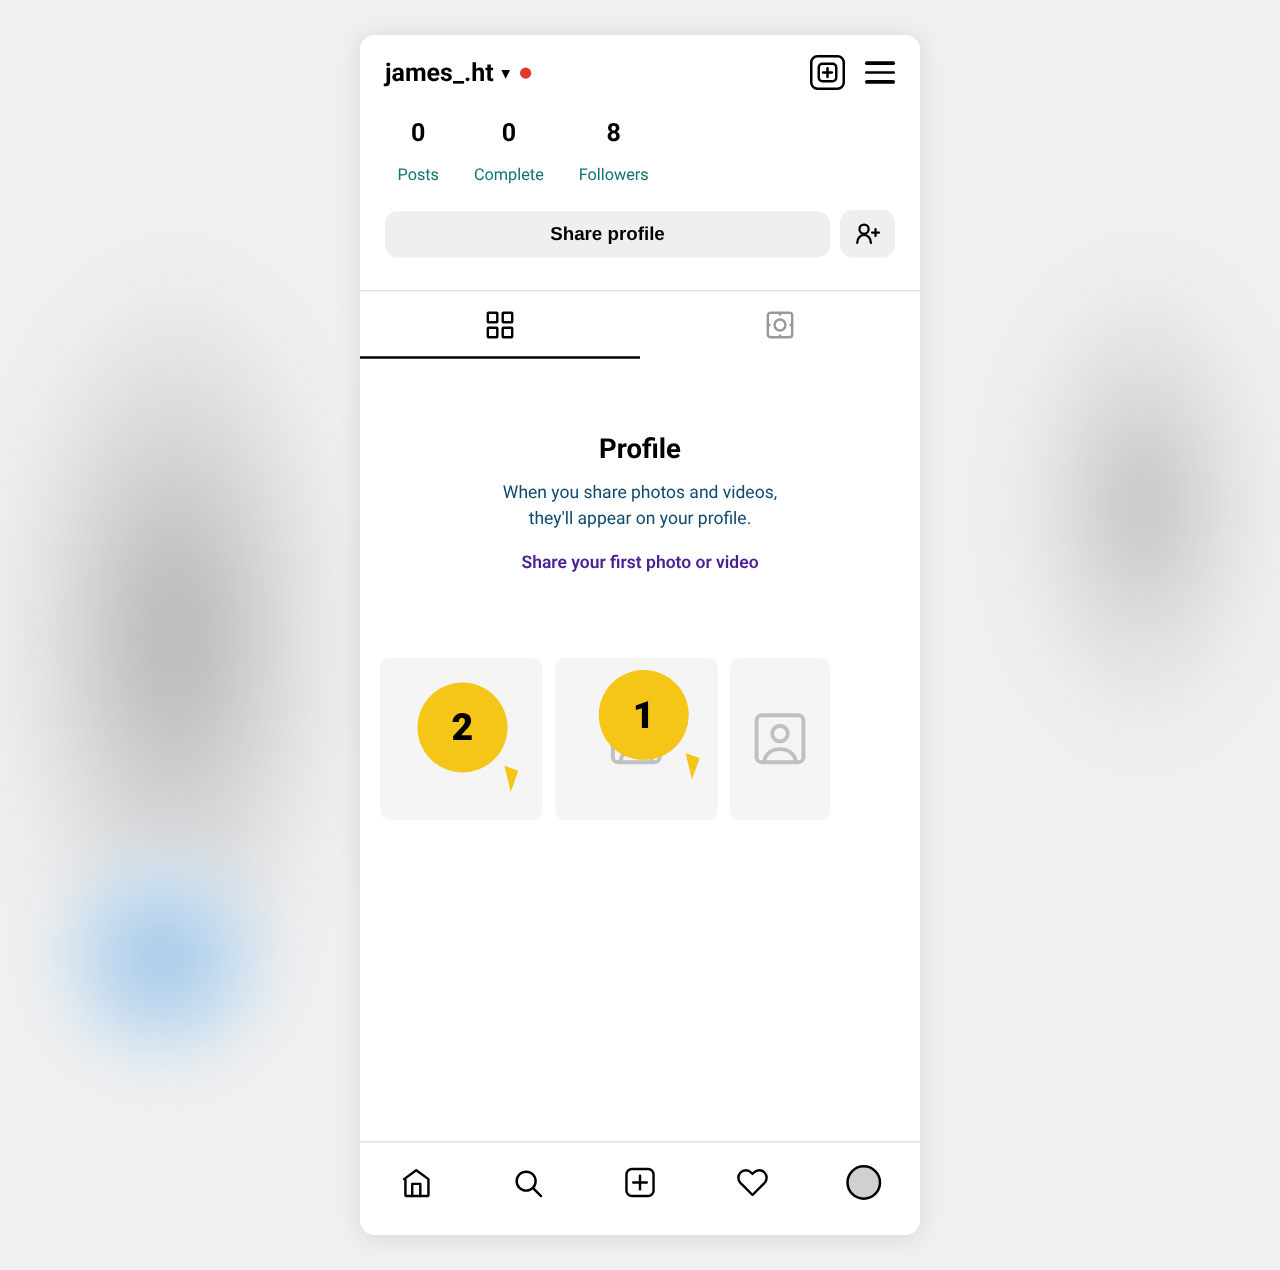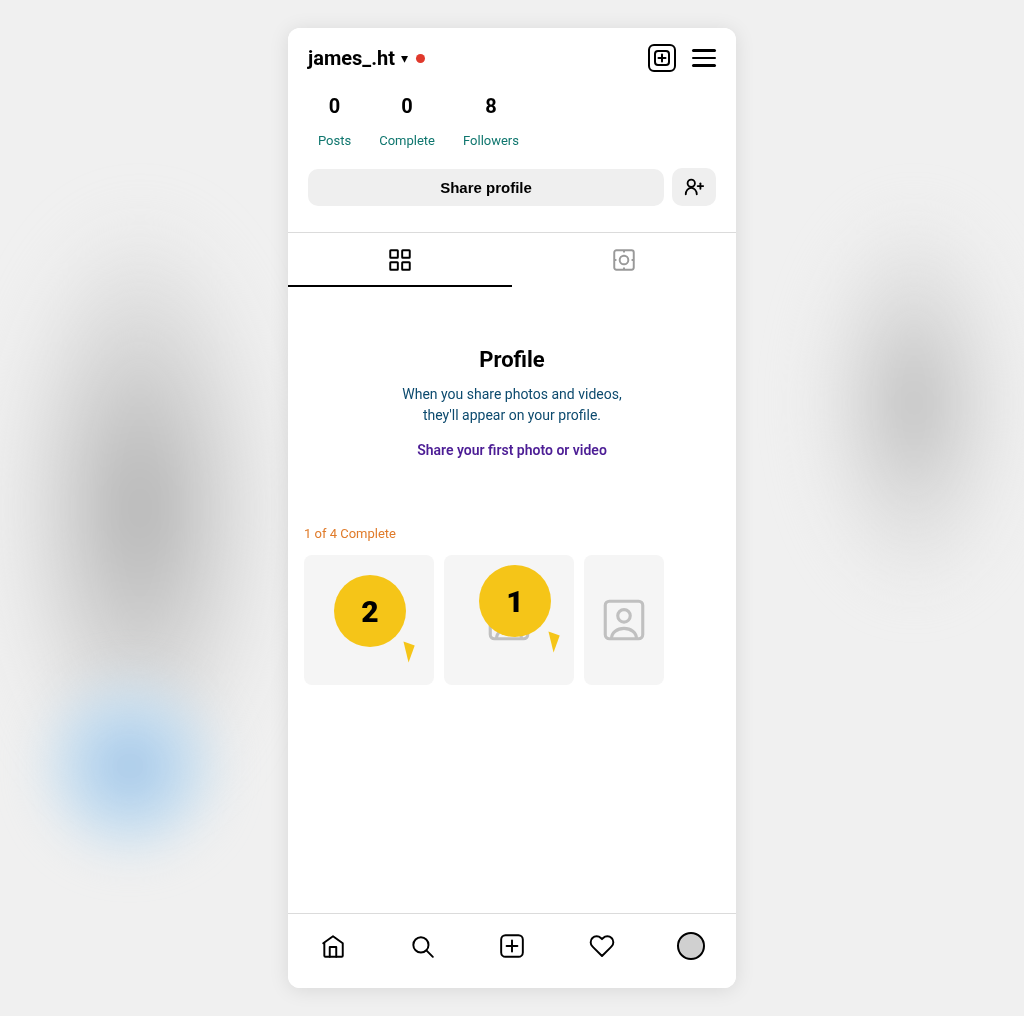--- a/index.html
+++ b/index.html
@@ -416,21 +416,20 @@
 
   <div class="empty-state">
     <div class="empty-title">Profile</div>
     <div class="empty-desc">
       When you share photos and videos,<br>they'll appear on your profile.
     </div>
     <a class="share-link">Share your first photo or video</a>
   </div>
 
   <div class="complete-section">
-    <div class="complete-progress">1 of 4 Complete</div>
 
     <div style="position: relative; height: 140px; overflow: hidden;">
 
       <div style="position: absolute; left: 0; top: 0; width: 130px; height: 130px; background: #f5f5f5; border-radius: 8px; display: flex; align-items: center; justify-content: center;">
         <svg viewBox="0 0 24 24" width="50" height="50" fill="none" stroke="#c0c0c0" stroke-width="1.5">
           <rect x="3" y="3" width="18" height="18" rx="2"></rect>
           <circle cx="12" cy="10" r="3"></circle>
           <path d="M6 21c0-3 2.7-5 6-5s6 2 6 5"></path>
         </svg>
       </div>

